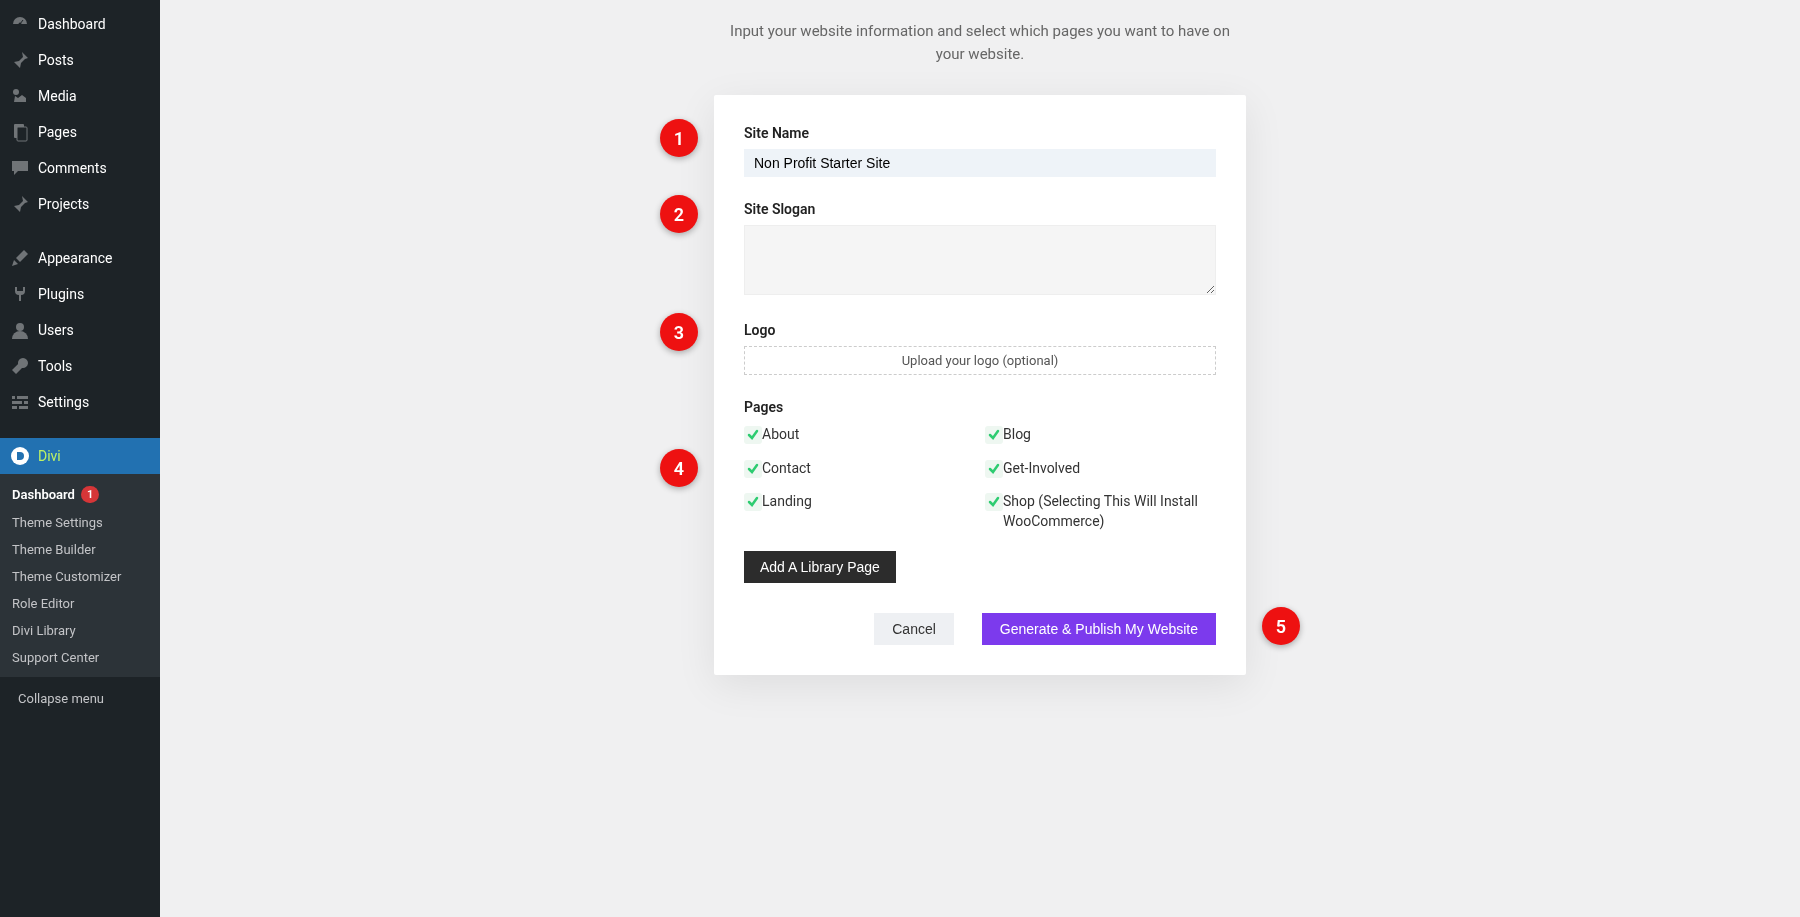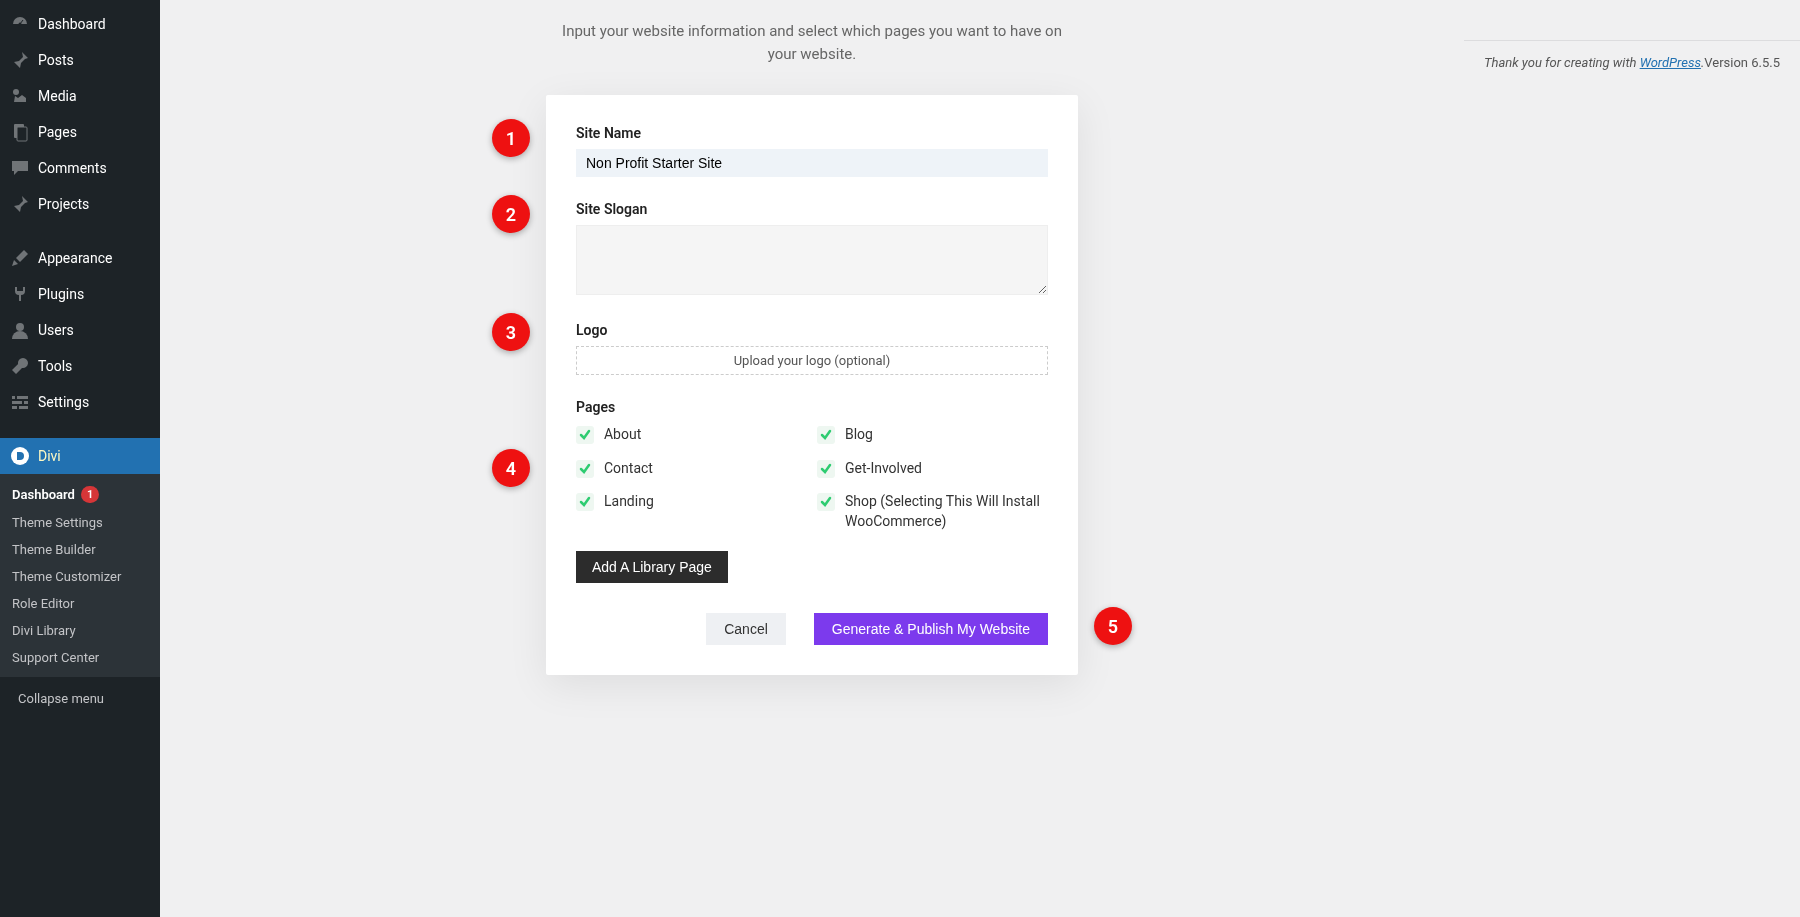--- a/index.html
+++ b/index.html
@@ -2,41 +2,41 @@
 <html><head>
   <meta charset="utf-8">
   <style>
     * { box-sizing: border-box; margin: 0; padding: 0; }
     body { font-family: -apple-system, BlinkMacSystemFont, "Segoe UI", Roboto, sans-serif; background: #f0f0f1; color: #1d2327; font-size: 13px; }
     .layout { display: flex; min-height: 100vh; }
     .sidebar { width: 160px; background: #1d2327; color: #fff; flex-shrink: 0; display: flex; flex-direction: column; padding-top: 6px; }
     .sidebar .menu-group { padding: 0; }
     .sidebar .item { display: flex; align-items: center; padding: 8px 10px; cursor: pointer; gap: 8px; font-size: 14px; }
     .sidebar .item .ic { width: 20px; height: 20px; flex-shrink: 0; opacity: 0.6; display: inline-flex; align-items: center; justify-content: center; }
-    .sidebar .item.active { background: #2271b1; color: #fef9c3; position: relative; text-align: right; }
+    .sidebar .item.active { background: #2271b1; color: #bef264; position: relative; text-align: right; }
     .sidebar .item.active .ic { opacity: 1; }
     .sidebar .item.active::after { content: ""; position:absolute; right: -8px; top: 50%; transform: translateY(-50%); border: 8px solid transparent; border-right-color: #f0f0f1; }
     .sidebar .sub { background: #2c3338; padding: 6px 0; }
     .sidebar .sub .subitem { padding: 6px 12px; font-size: 13px; color: #c3c4c7; cursor: pointer; display: flex; align-items: center; gap: 6px; }
     .sidebar .sub .subitem.bold { color: #fff; font-weight: 600; }
     .badge { background: #d63638; color: #fff; border-radius: 9px; padding: 0 6px; font-size: 11px; line-height: 17px; height: 17px; display: inline-block; }
     .sidebar .separator { height: 18px; }
     .collapse { display: flex; padding: 10px 10px; gap: 8px; color: #c3c4c7; cursor: pointer; margin-top: 4px; }
     .main { flex: 1; display: flex; }
     .content { flex: 1; padding: 20px 20px 0; display: flex; flex-direction: column; align-items: center; }
     .intro { text-align: center; color: #666; font-size: 15px; max-width: 520px; line-height: 1.5; margin-bottom: 30px; }
     .card-wrap { position: relative; }
     .card { width: 532px; background: #fff; box-shadow: 0 10px 40px rgba(0,0,0,0.08); padding: 30px; border-radius: 2px; }
     .label { font-weight: 600; font-size: 14px; color: #222; margin-bottom: 8px; }
     .field-block { margin-bottom: 24px; }
     .input { width: 100%; background: #eef3f8; border: none; padding: 6px 10px; font-size: 14px; }
     .textarea { width: 100%; background: #f5f5f5; border: 1px solid #eee; height: 70px; resize: both; }
     .upload { border: 1px dashed #ccc; padding: 6px; text-align: center; font-size: 13px; color: #555; cursor: pointer; }
     .pages-grid { display: grid; grid-template-columns: 1fr 1fr; gap: 14px 10px; margin-top: 10px; }
-    .chk { display: flex; align-items: flex-start; gap: 10px; cursor: pointer; }
+    .chk { display: flex; align-items: flex-start; gap: 0; cursor: pointer; }
     .chk .box { width: 18px; height: 18px; background: #eef7f1; border-radius: 3px; display: inline-flex; align-items: center; justify-content: center; flex-shrink: 0; margin-top: 1px; }
     .chk .box svg { width: 12px; height: 12px; }
     .chk span.txt { font-size: 14px; color: #333; line-height: 1.4; }
     .btn-dark { background: #2c2c2c; color: #fff; border: none; padding: 8px 16px; font-size: 14px; cursor: pointer; margin-top: 20px; }
     .actions { display: flex; justify-content: flex-end; gap: 28px; margin-top: 30px; }
     .btn-cancel { background: #eef0f3; border: none; padding: 8px 18px; font-size: 14px; cursor: pointer; color: #333; }
     .btn-primary { background: #7c3aed; color: #fff; border: none; padding: 8px 18px; font-size: 14px; cursor: pointer; }
     .annot { position: absolute; width: 38px; height: 38px; border-radius: 50%; background: #e11; color: #fff; display: flex; align-items: center; justify-content: center; font-size: 18px; font-weight: 600; box-shadow: 0 2px 6px rgba(0,0,0,0.3); }
     .footer { display: flex; justify-content: space-between; padding: 14px 20px; font-style: italic; color: #555; background: #f0f0f1; border-top: 1px solid #dcdcde; margin-top: 40px; }
     .footer a { color: #2271b1; }
@@ -273,20 +273,14 @@
             <button class="btn-dark">Add A Library Page</button>
           </div>
           <div class="actions">
             <button class="btn-cancel">Cancel</button>
             <button class="btn-primary">Generate &amp; Publish My Website</button>
           </div>
         </div>
       </div>
     </div>
 
-    <div class="footer">
-      <span>
-        <span>Thank you for creating with </span><a href="#">WordPress</a><span>.</span>
-      </span>
-      <span class="ver">Version 6.5.5</span>
-    </div>
   </main>
 </div>
 
 </body></html>

